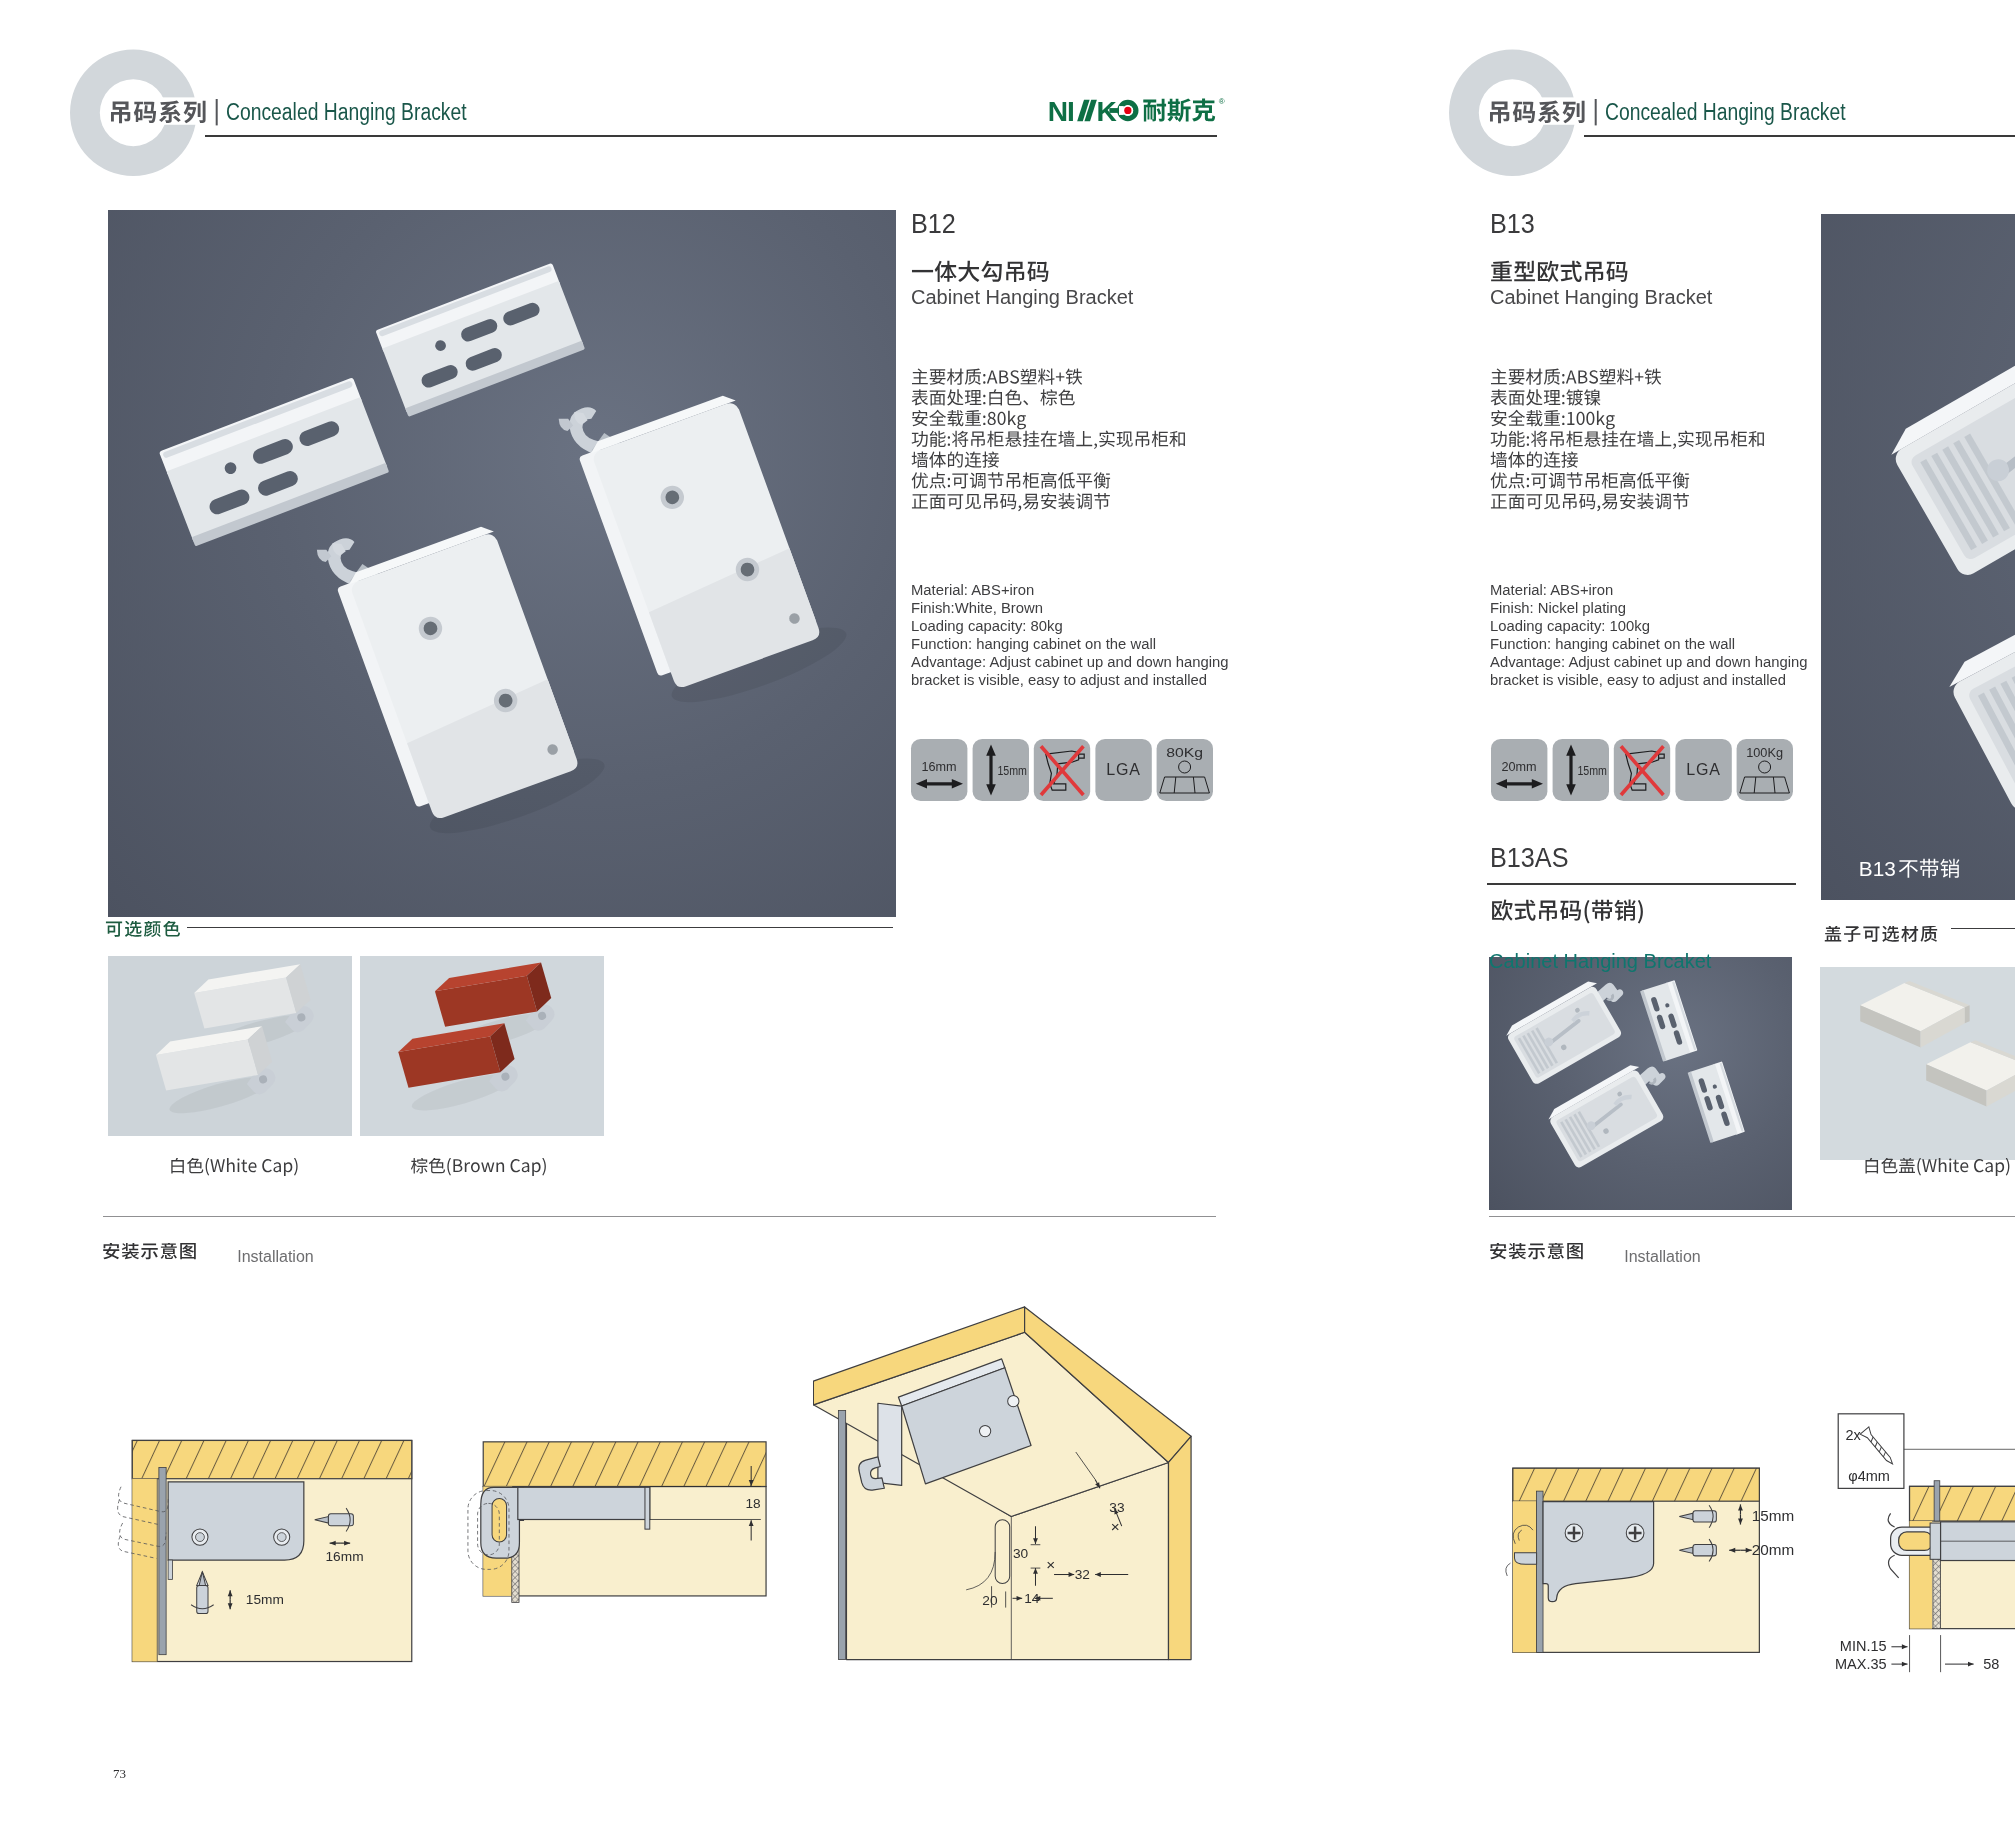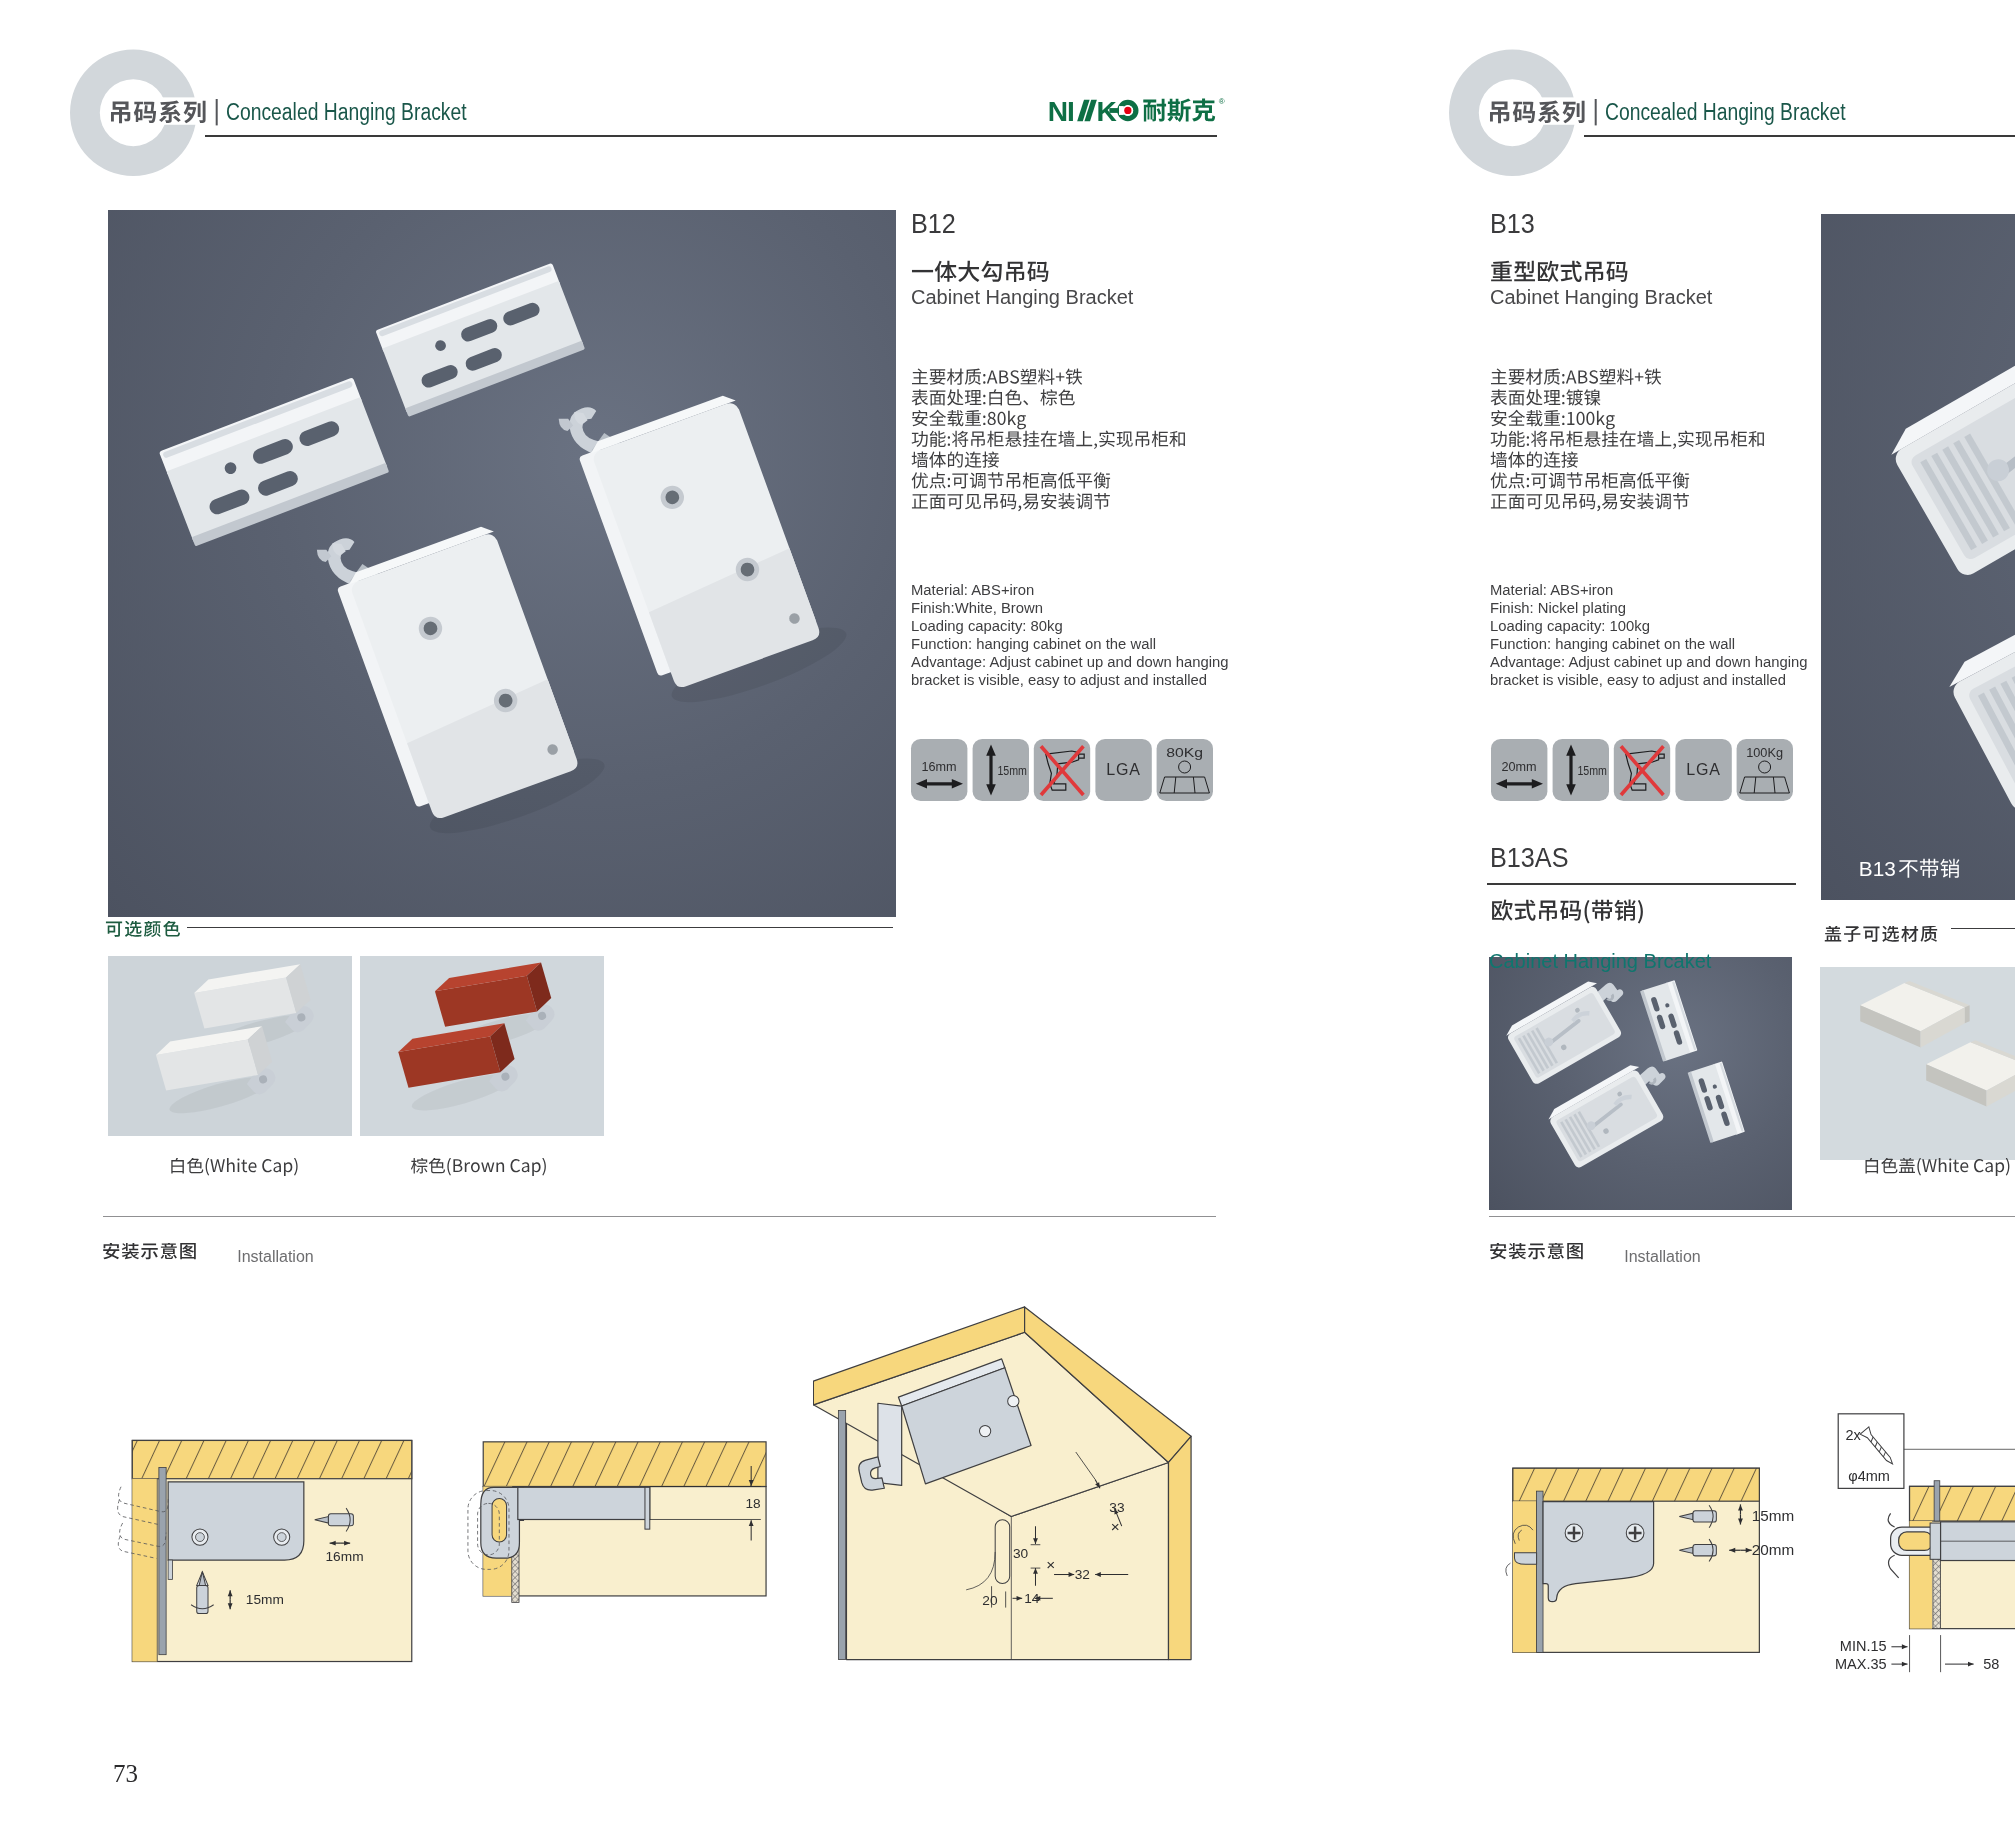--- a/index.html
+++ b/index.html
@@ -720,21 +720,21 @@
     <svg class="abs" style="left:1488px;top:1243px;" width="282" height="24" viewBox="0 0 700 60">
       <g fill="#323234">
         <use href="#g114" transform="translate(0.0,36.8) scale(0.0460)"></use>
         <use href="#g115" transform="translate(48.0,36.8) scale(0.0460)"></use>
         <use href="#g116" transform="translate(96.0,36.8) scale(0.0460)"></use>
         <use href="#g117" transform="translate(144.0,36.8) scale(0.0460)"></use>
         <use href="#g118" transform="translate(192.0,36.8) scale(0.0460)"></use>
       </g>
       <text x="338" y="47" font-family="Liberation Sans,sans-serif" font-size="40" fill="#6d6d6f">Installation</text>
     </svg>
-<div class="abs" style="left:113px;top:1765px;font-family:'Liberation Serif',serif;font-size:25px;color:#2b2b2d;line-height:18.5px;">73</div>
+<div class="abs" style="left:113px;top:1765px;font-family:'Liberation Serif',serif;font-size:13px;color:#2b2b2d;line-height:18.5px;">73</div>
 
 <svg class="abs" style="left:117px;top:1435px;" width="300" height="238" viewBox="0 0 745 590">
 <defs>
         <pattern id="hL1" width="50" height="50" patternUnits="userSpaceOnUse" patternTransform="rotate(25)">
           <rect width="50" height="50" fill="#f7d77d"></rect>
           <line x1="0" y1="0" x2="0" y2="50" stroke="#6b5d41" stroke-width="5"></line>
         </pattern>
       </defs>
 <rect x="38" y="13" width="694" height="549" fill="#f9efce" stroke="#3f3f41" stroke-width="3"></rect>
 <rect x="38" y="13" width="694" height="95" fill="url(#hL1)" stroke="#3f3f41" stroke-width="3"></rect>

